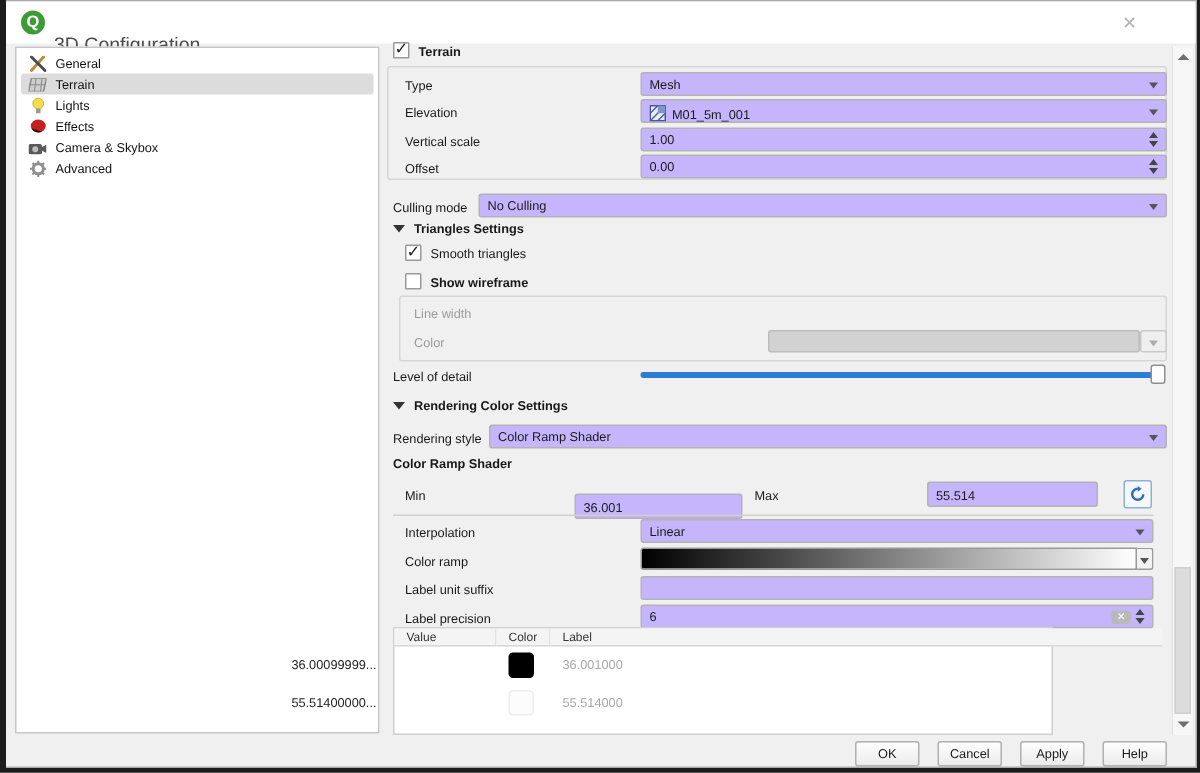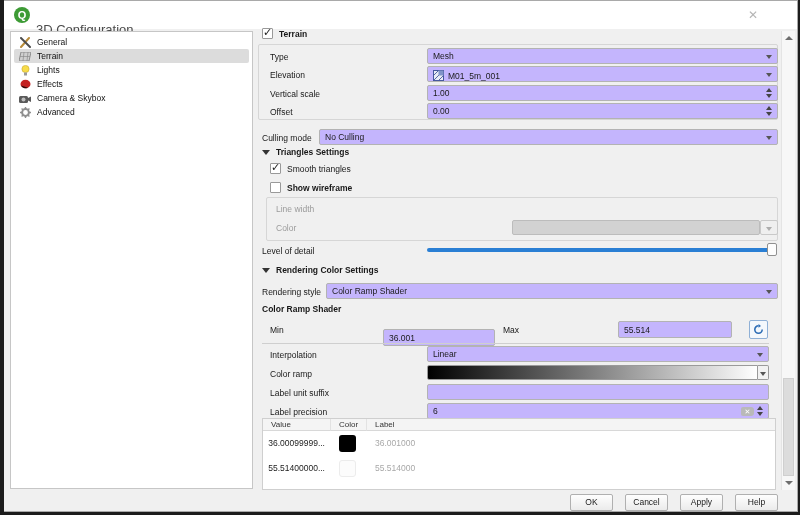--- a/index.html
+++ b/index.html
@@ -32,21 +32,21 @@
   .collapse-arrow { position:absolute; width:0; height:0; border-left:4px solid transparent; border-right:4px solid transparent; border-top:5px solid #333; }
   .groupframe { position:absolute; border:1px solid #d6d6d6; border-radius:2px; }
   .separator { position:absolute; height:1px; background:#cfcfcf; }
   .btn { position:absolute; height:17px; width:43px; background:linear-gradient(#fefefe,#ebebeb); border:1px solid #b0b0b0; border-radius:2px; font-size:8.5px; text-align:center; line-height:15px; color:#1a1a1a; }
   
   #scrollbar { position:absolute; left:777px; top:30px; width:14px; height:459px; background:#f7f7f7; border-left:1px solid #e4e4e4; }
   .sb-arrow-up { position:absolute; left:3px; top:5px; width:0; height:0; border-left:4px solid transparent; border-right:4px solid transparent; border-bottom:4px solid #6e6e6e; }
   .sb-arrow-dn { position:absolute; left:3px; bottom:5px; width:0; height:0; border-left:4px solid transparent; border-right:4px solid transparent; border-top:4px solid #6e6e6e; }
   #scroll-thumb { position:absolute; left:1px; top:347px; width:11px; height:98px; background:#dcdcdc; border:1px solid #cfcfcf; }
   
-  #value-table { position:absolute; left:258px; top:417px; width:514px; height:72px; background:#ffffff; border:1px solid #cfcfcf; }
+  #value-table { position:absolute; left:258px; top:417px; width:440px; height:72px; background:#ffffff; border:1px solid #cfcfcf; }
   .th { position:absolute; top:0; height:12px; background:#f4f4f4; border-bottom:1px solid #d8d8d8; border-right:1px solid #e2e2e2; font-size:8px; color:#333; padding:1px 0 0 8px; }
   .cell { position:absolute; font-size:8.5px; }
   .swatch { position:absolute; width:17px; height:17px; border-radius:3px; }
   
   #lod-track { position:absolute; left:423px; top:247px; width:345px; height:4px; border-radius:2px; }
   #lod-handle { position:absolute; left:763px; top:242px; width:10px; height:13px; background:#fdfdfd; border:1px solid #909090; border-radius:2px; }
   
   #ramp-btn { position:absolute; left:423px; top:364px; width:331px; height:15px; border:1px solid #9a9a9a; border-radius:2px 0 0 2px; }
   #ramp-arrow-btn { position:absolute; left:754px; top:364px; width:11px; height:15px; border:1px solid #9a9a9a; border-left:none; border-radius:0 2px 2px 0; background:#f2f2f2; }
   

